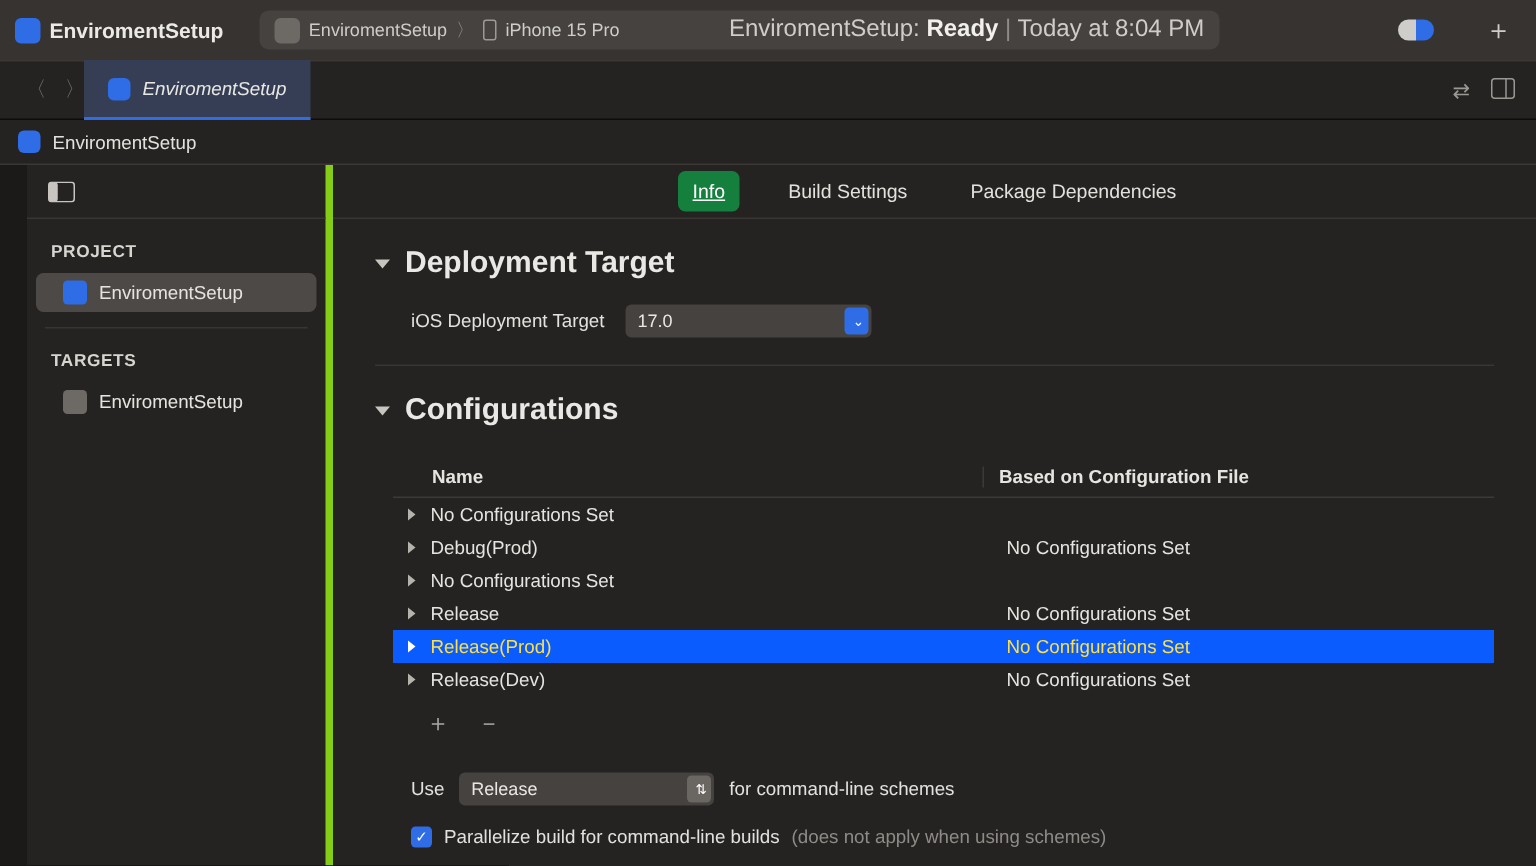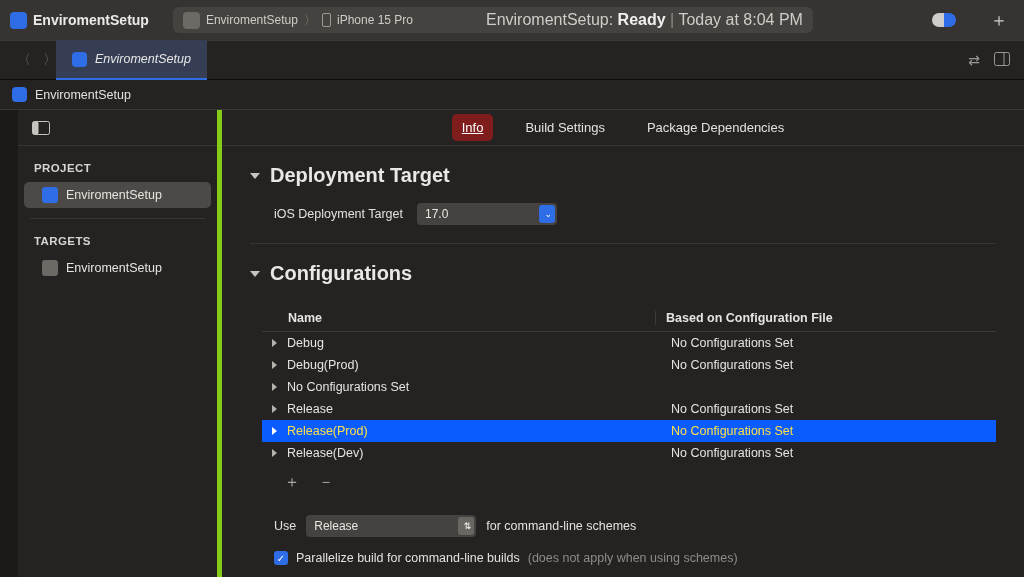--- a/index.html
+++ b/index.html
@@ -29,21 +29,21 @@
   .crumbrow { height:30px; background:#252321; display:flex; align-items:center; padding:0 12px; gap:8px; font-size:12.5px; color:#e3e1dd; border-bottom:1px solid #3a3734; }
   
   .body { flex:1; display:flex; background:#252321; overflow:hidden; }
   .leftcol { width:18px; background:#1c1a18; }
   .sidebar { width:204px; background:#252321; border-right:5px solid #84cc16; display:flex; flex-direction:column; }
   .editor-toolbar { height:36px; display:flex; align-items:center; border-bottom:1px solid #383532; }
   .panel-toggle { width:46px; display:flex; align-items:center; justify-content:center; }
   .panel-toggle svg { width:18px; height:14px; }
   .seg-tabs { flex:1; display:flex; justify-content:center; gap:22px; font-size:13px; }
   .seg-tab { color:#e3e1dd; padding:6px 10px; border-radius:5px; cursor:pointer; }
-  .seg-tab.active { background:#7f1d1d; color:#fff; font-weight:500;text-decoration:underline; }
+  .seg-tab.active { background:#15803d; color:#fff; font-weight:500;text-decoration:underline; }
   .section-label { font-size:11.5px; font-weight:700; color:#d7d5d0; letter-spacing:0.4px; padding:16px 16px 8px; }
   .tree-item { display:flex; align-items:center; gap:8px; height:26px; padding:0 12px 0 18px; font-size:12.5px; color:#e6e4e0; border-radius:5px; margin:0 6px; }
   .tree-item.selected { background:#4c4946; }
   .tree-item .proj-glyph { width:16px; height:16px; background:#2e6de6; border-radius:3px; }
   .tree-item .tgt-glyph { width:16px; height:16px; background:#6d6a65; border-radius:3px; }
   .divider { height:1px; background:#383532; margin:10px 12px 0; }
   
   .content { flex:1; overflow:auto; padding:0 0 20px 0; }
   .inner { padding:0 28px; }
   .group-header { display:flex; align-items:center; gap:10px; font-size:20px; font-weight:700; color:#eae8e4; padding:18px 0 12px; }
@@ -163,41 +163,40 @@
         </div>
       </div>
 
       <div class="inner">
         <div class="group-header">
           <div class="disclose"></div>
           <span>Deployment Target</span>
         </div>
         <div class="form-row">
           <span>iOS Deployment Target</span>
-          <div class="select-box blue-caret" style="width:140px">
+          <div class="select-box blue-caret" style="width:164px">
             <span>17.0</span>
             <span class="caret">⌄</span>
           </div>
         </div>
         <div class="hr"></div>
 
         <div class="group-header">
           <div class="disclose"></div>
           <span>Configurations</span>
         </div>
 
         <div class="table">
           <div class="thead">
             <div class="col-name">Name</div>
             <div class="col-file">Based on Configuration File</div>
           </div>
           <div id="config-rows">
               <div class="trow">
                 <div class="tri"></div>
-                <div class="nm">Debug</div>
                 <div class="cf">No Configurations Set</div>
               </div>
               <div class="trow">
                 <div class="tri"></div>
                 <div class="nm">Debug(Prod)</div>
                 <div class="cf">No Configurations Set</div>
               </div>
               <div class="trow">
                 <div class="tri"></div>
                 <div class="cf">No Configurations Set</div>

